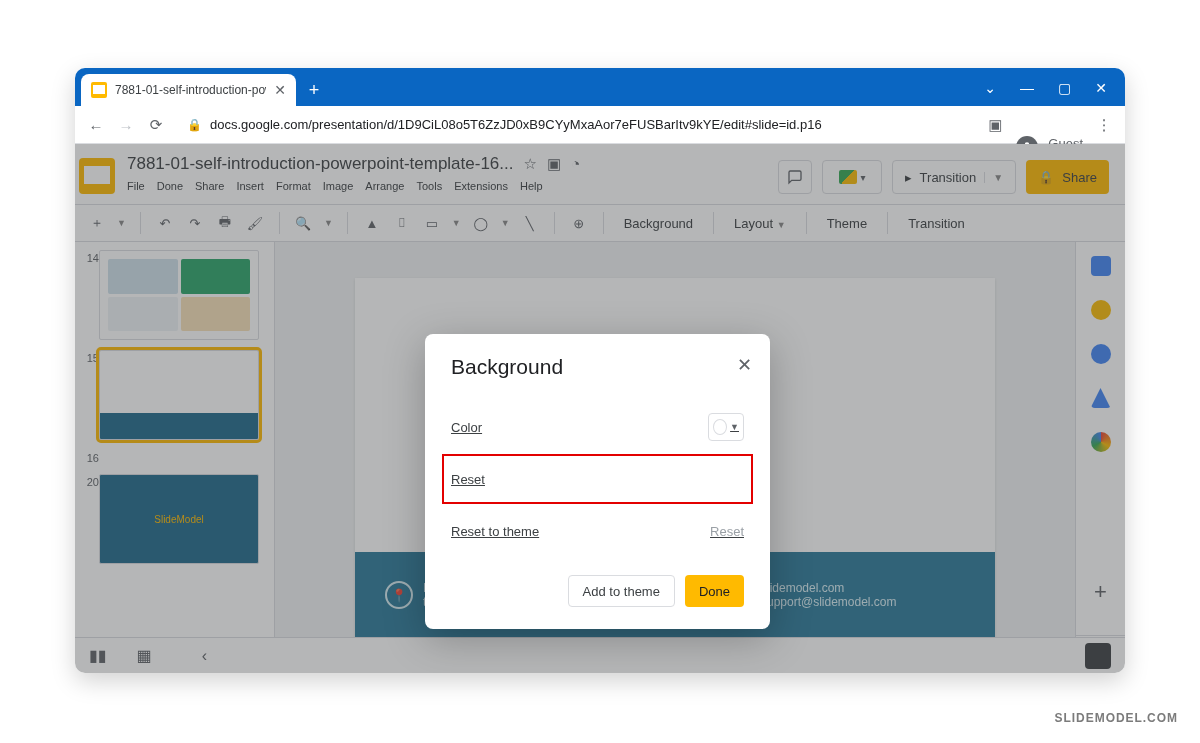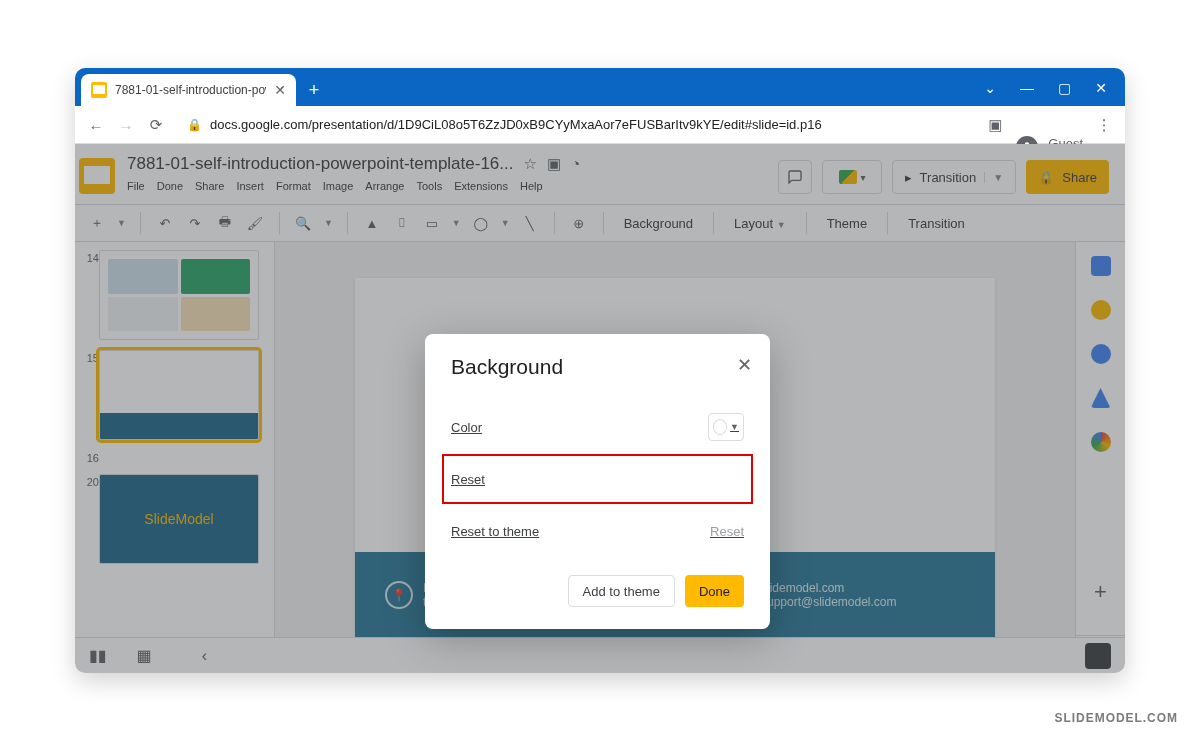--- a/index.html
+++ b/index.html
@@ -50,21 +50,21 @@
   .thumbs{width:200px;border-right:1px solid #dadce0;padding:8px 10px 8px 6px;overflow:hidden;}
   .thumb{display:flex;gap:0;margin-bottom:10px;}
   .tn{font-size:11px;color:#5f6368;width:18px;text-align:right;padding-top:2px;}
   .tbox{width:160px;height:90px;border:1px solid #dadce0;border-radius:2px;background:#fff;overflow:hidden;position:relative;}
   .sel{outline:3px solid #ffba00;}
   .tbox.s14{display:grid;grid-template-columns:1fr 1fr;gap:3px;padding:8px;}
   .tbox.s14 div{border-radius:2px;}
   .tbox.s15{display:flex;flex-direction:column;}
   .tbox.s15 .bar{height:26px;background:#1f6a8c;margin-top:auto;}
   .tbox.s16{background:linear-gradient(135deg,#0b5d7a,#1b3b52);color:#fff;font-size:9px;display:flex;align-items:center;justify-content:center;}
-  .tbox.s17{background:#1f6a8c;color:#ffba00;font-size:14px;display:flex;align-items:center;justify-content:center;}
+  .tbox.s17{background:#1f6a8c;color:#ffba00;font-size:10px;display:flex;align-items:center;justify-content:center;}
   .canvaswrap{flex:1;background:#f1f3f4;position:relative;display:flex;align-items:center;justify-content:center;}
   .sidepanel{width:50px;border-left:1px solid #dadce0;display:flex;flex-direction:column;align-items:center;padding-top:14px;gap:24px;}
   .sidepanel .sic{width:20px;height:20px;border-radius:4px;}
   .canvas{width:640px;height:360px;background:#fff;box-shadow:0 1px 3px rgba(0,0,0,.12);display:flex;flex-direction:column;}
   .canvas .filler{flex:1;}
   .contactbar{height:86px;background:#2a7a99;display:flex;align-items:center;padding:0 30px;gap:30px;color:#d7edf4;font-size:12px;}
   .citem{display:flex;align-items:center;gap:10px;}
   .cring{width:28px;height:28px;border:2px solid #d7edf4;border-radius:50%;display:flex;align-items:center;justify-content:center;font-size:13px;}
   
   .status{position:absolute;bottom:0;left:0;right:0;height:36px;border-top:1px solid #dadce0;background:#fff;display:flex;align-items:center;padding:0 14px;gap:30px;color:#5f6368;}

